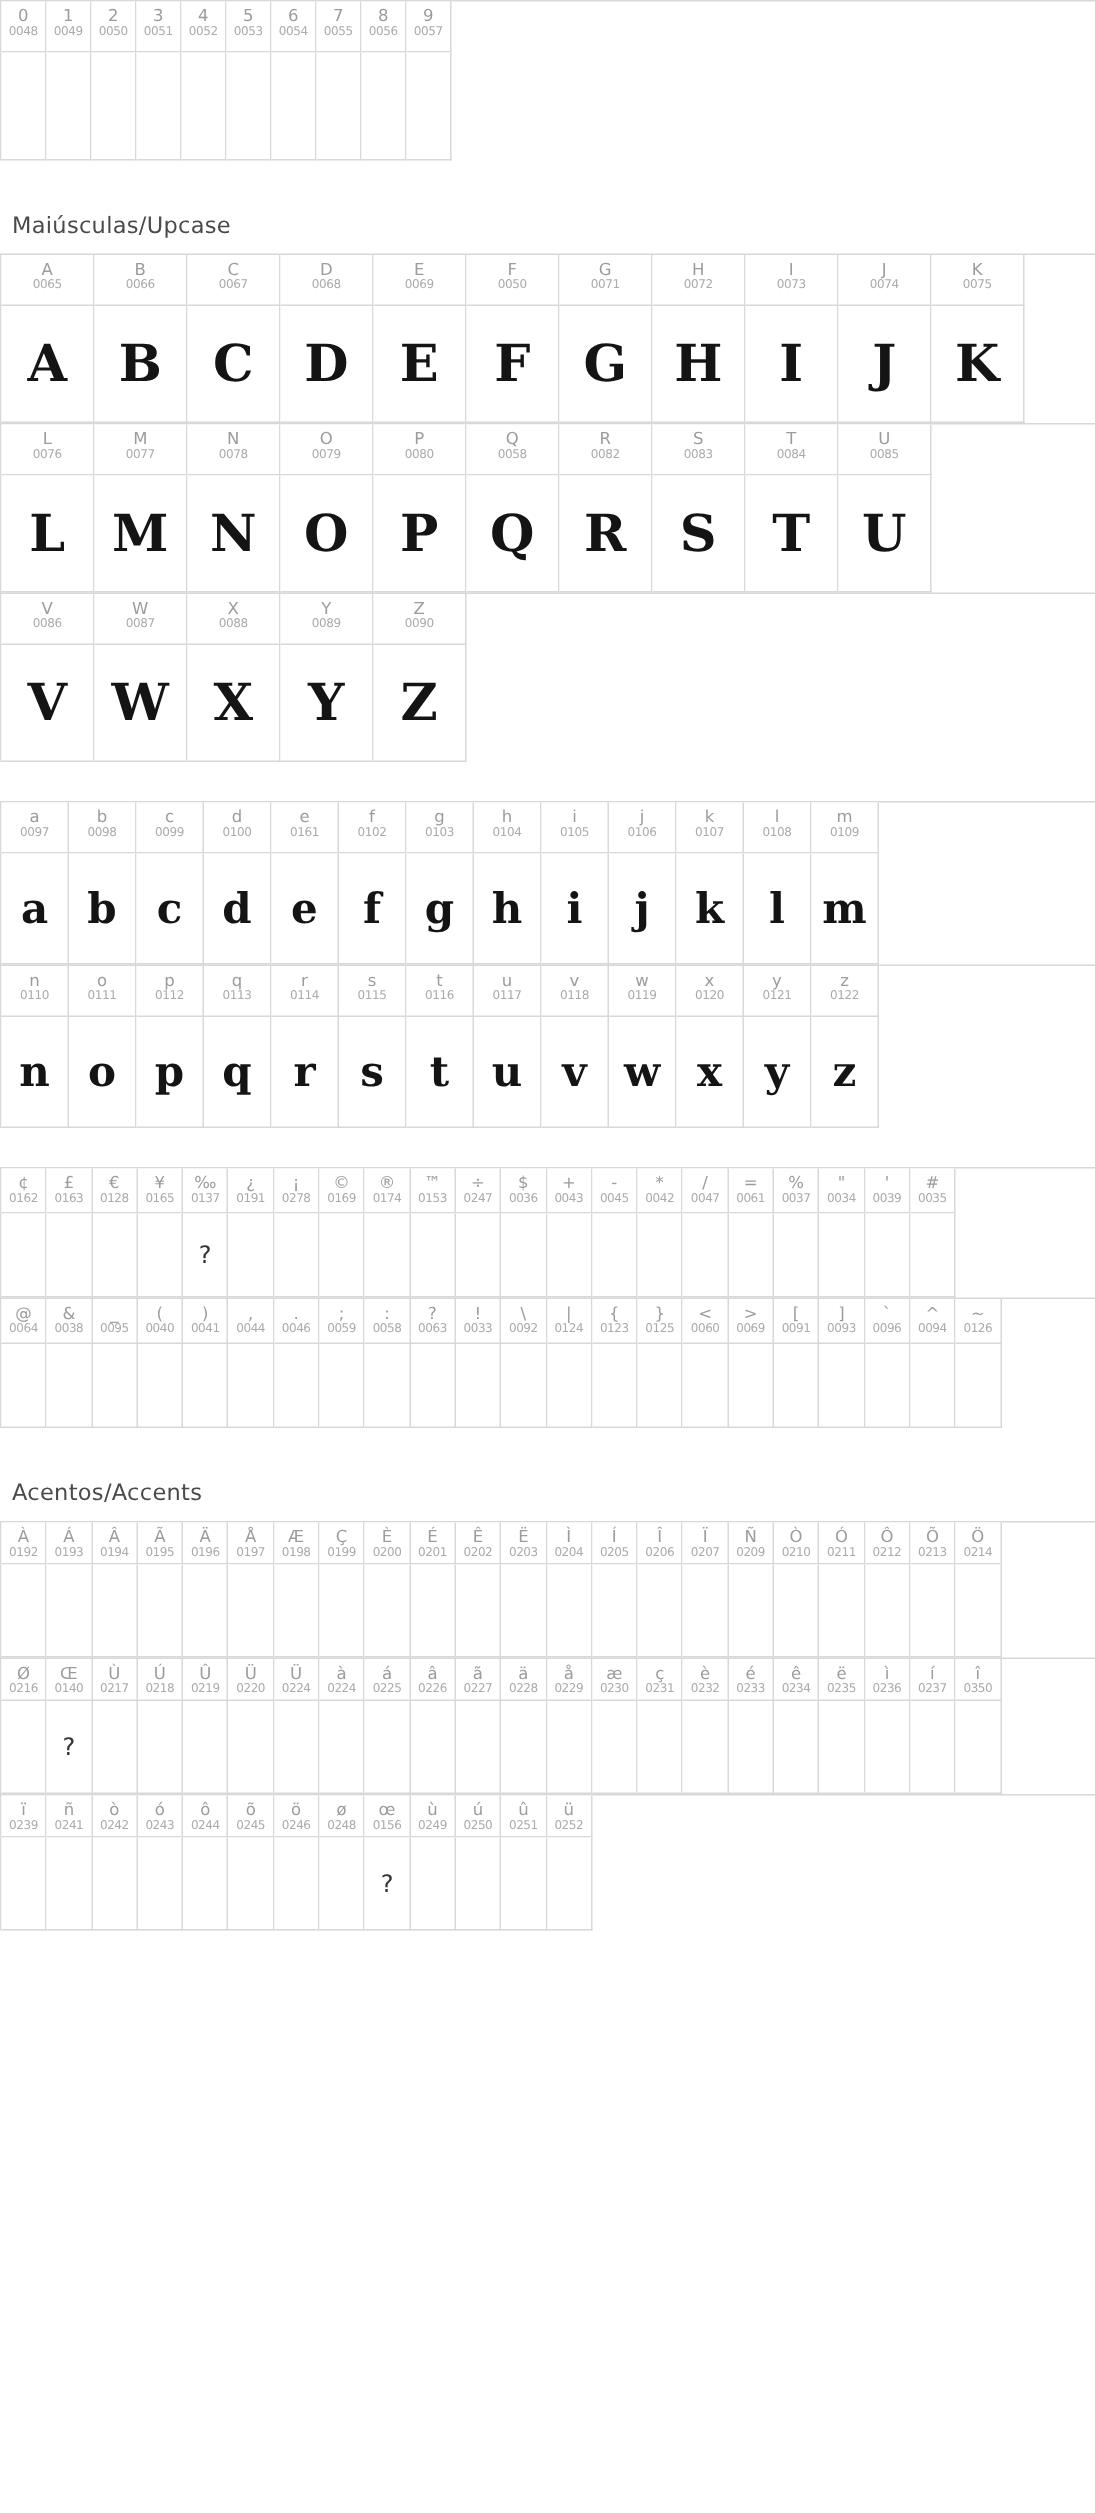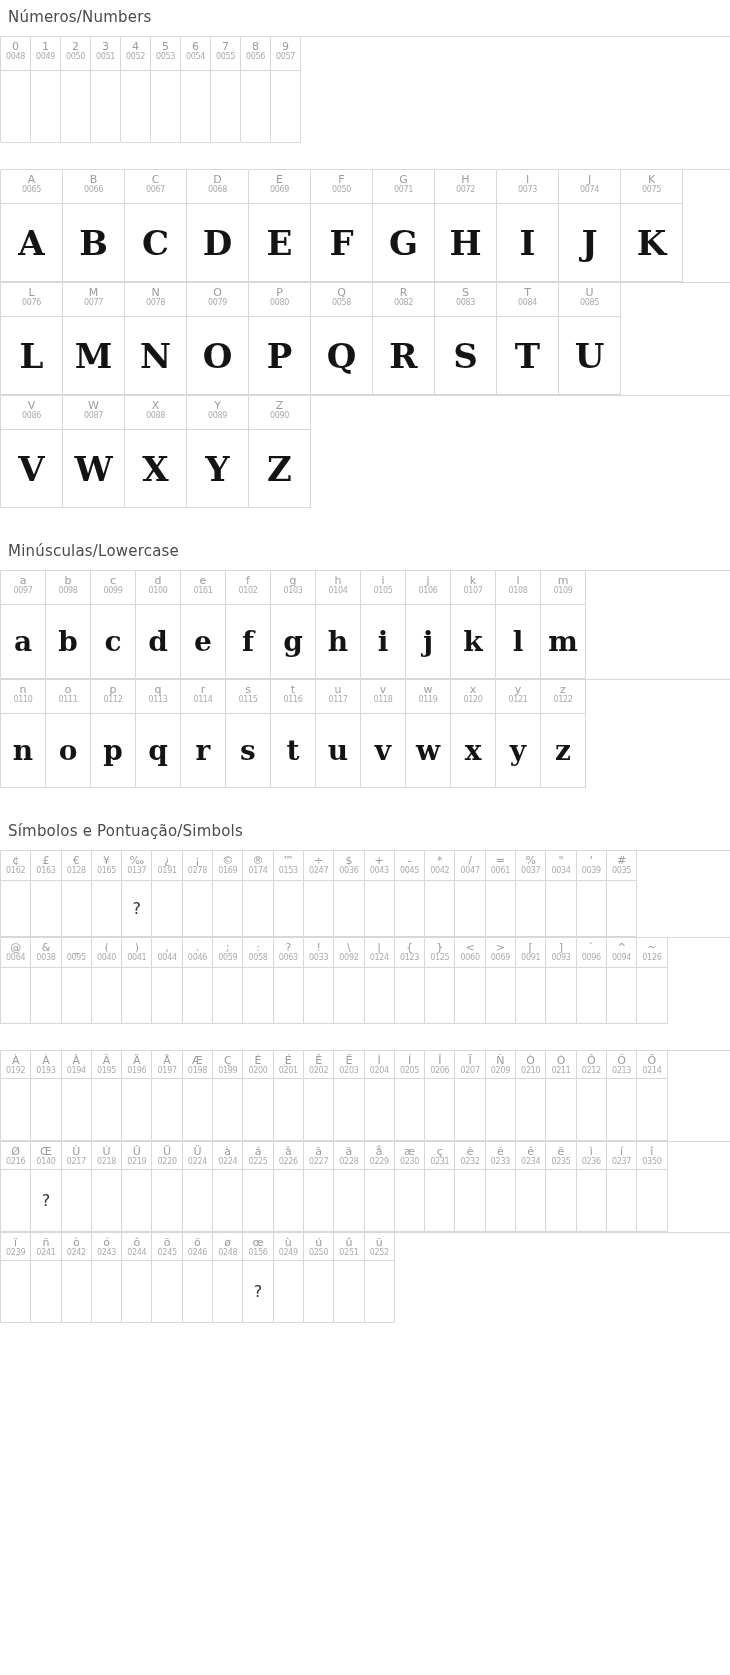--- a/index.html
+++ b/index.html
@@ -78,21 +78,20 @@
     line-height: 1;
   }
   .spacer { height: 26px; }
 </style>
 </head>
 <body>
 
 <div class="page">
   <div id="sections-root">
       <div class="section numbers">
-        <div class="section-title">Números/Numbers</div>
         <div class="rowwrap">
           <div class="rowgroup">
             <div class="hdrrow">
               <div class="hdrcell" style="width: 30px; height: 34px;">
                 <div class="char">0</div>
                 <div class="code">0048</div>
               </div>
               <div class="hdrcell" style="width: 30px; height: 34px;">
                 <div class="char">1</div>
                 <div class="code">0049</div>
@@ -140,20 +139,21 @@
               <div class="bodycell" style="width: 30px; height: 72px;"></div>
               <div class="bodycell" style="width: 30px; height: 72px;"></div>
               <div class="bodycell" style="width: 30px; height: 72px;"></div>
               <div class="bodycell" style="width: 30px; height: 72px;"></div>
             </div>
           </div>
         </div>
         <div class="spacer"></div>
       </div>
       <div class="section upcase">
+        <div class="section-title">Maiúsculas/Upcase</div>
         <div class="rowwrap">
           <div class="rowgroup">
             <div class="hdrrow">
               <div class="hdrcell" style="width: 62px; height: 34px;">
                 <div class="char">A</div>
                 <div class="code">0065</div>
               </div>
               <div class="hdrcell" style="width: 62px; height: 34px;">
                 <div class="char">B</div>
                 <div class="code">0066</div>
@@ -345,21 +345,20 @@
               </div>
               <div class="bodycell" style="width: 62px; height: 78px;">
                 <div class="glyphtext" style="font-size: 34px;">Z</div>
               </div>
             </div>
           </div>
         </div>
         <div class="spacer"></div>
       </div>
       <div class="section lowercase">
-        <div class="section-title">Minúsculas/Lowercase</div>
         <div class="rowwrap">
           <div class="rowgroup">
             <div class="hdrrow">
               <div class="hdrcell" style="width: 45px; height: 34px;">
                 <div class="char">a</div>
                 <div class="code">0097</div>
               </div>
               <div class="hdrcell" style="width: 45px; height: 34px;">
                 <div class="char">b</div>
                 <div class="code">0098</div>
@@ -545,21 +544,20 @@
               </div>
               <div class="bodycell" style="width: 45px; height: 74px;">
                 <div class="glyphtext" style="font-size: 28px;">z</div>
               </div>
             </div>
           </div>
         </div>
         <div class="spacer"></div>
       </div>
       <div class="section symbols">
-        <div class="section-title">Símbolos e Pontuação/Simbols</div>
         <div class="rowwrap">
           <div class="rowgroup">
             <div class="hdrrow">
               <div class="hdrcell" style="width: 30.3px; height: 30px;">
                 <div class="char">¢</div>
                 <div class="code">0162</div>
               </div>
               <div class="hdrcell" style="width: 30.3px; height: 30px;">
                 <div class="char">£</div>
                 <div class="code">0163</div>
@@ -780,20 +778,21 @@
               <div class="bodycell" style="width: 30.3px; height: 56px;"></div>
               <div class="bodycell" style="width: 30.3px; height: 56px;"></div>
               <div class="bodycell" style="width: 30.3px; height: 56px;"></div>
               <div class="bodycell" style="width: 30.3px; height: 56px;"></div>
             </div>
           </div>
         </div>
         <div class="spacer"></div>
       </div>
       <div class="section accents">
+        <div class="section-title">Acentos/Accents</div>
         <div class="rowwrap">
           <div class="rowgroup">
             <div class="hdrrow">
               <div class="hdrcell" style="width: 30.3px; height: 28px;">
                 <div class="char">À</div>
                 <div class="code">0192</div>
               </div>
               <div class="hdrcell" style="width: 30.3px; height: 28px;">
                 <div class="char">Á</div>
                 <div class="code">0193</div>

